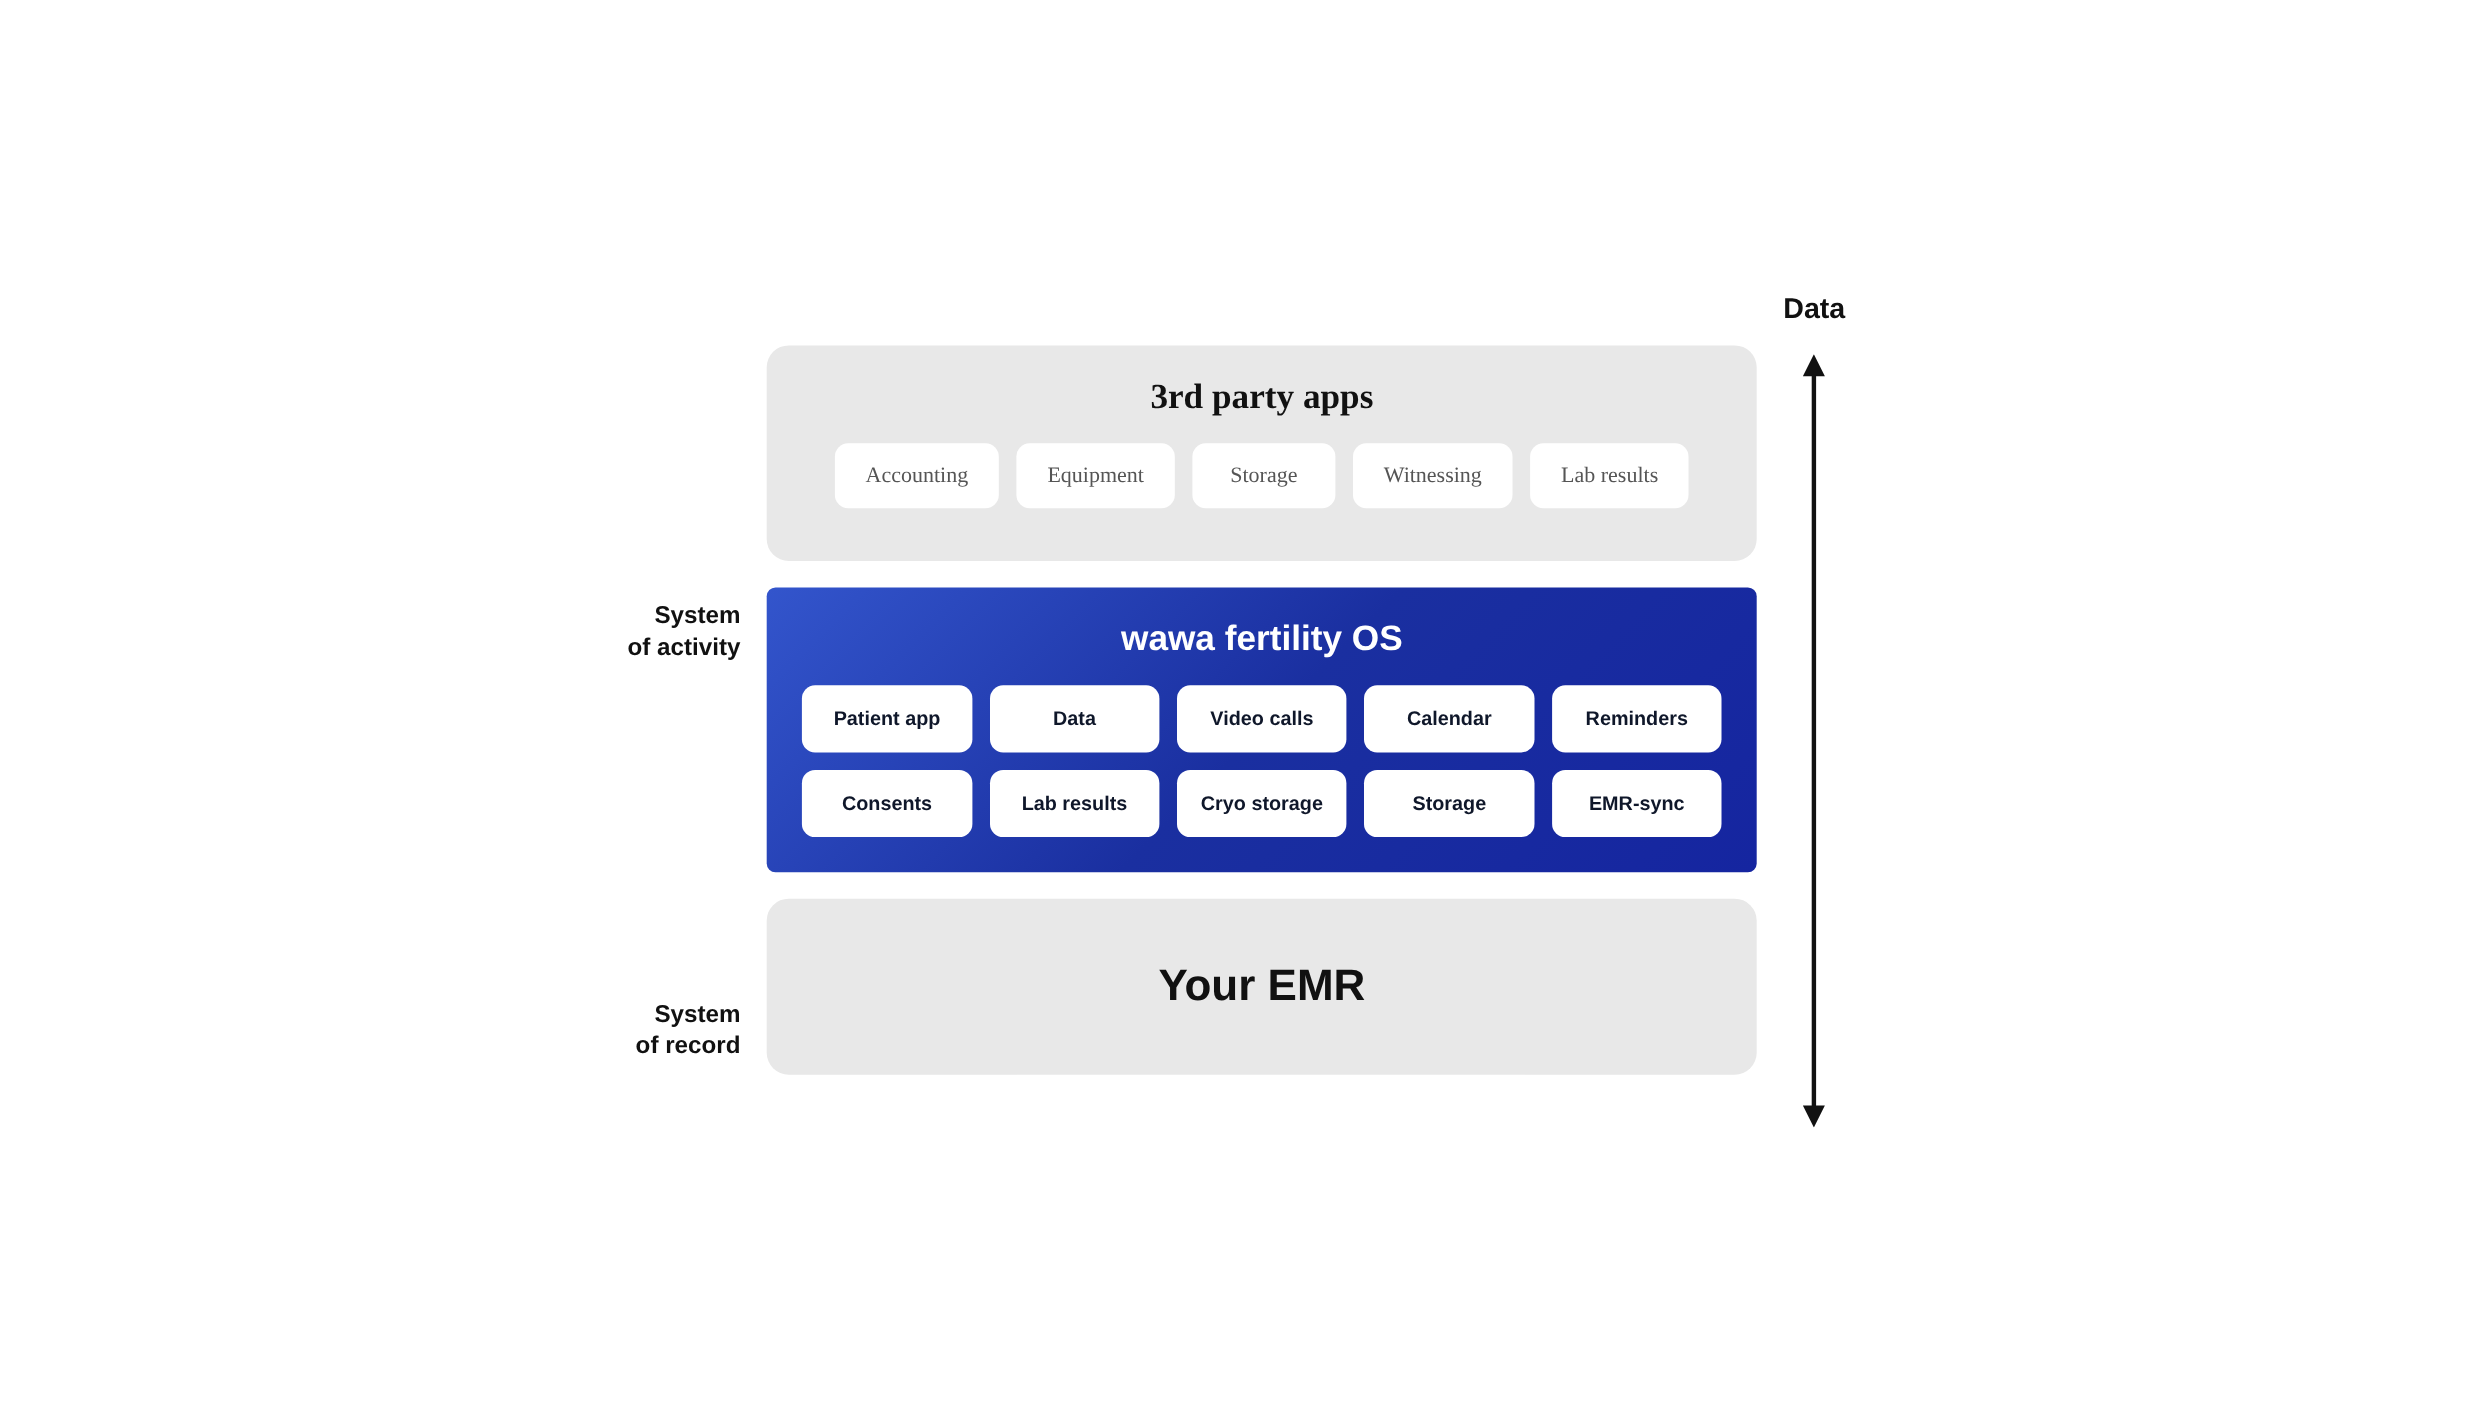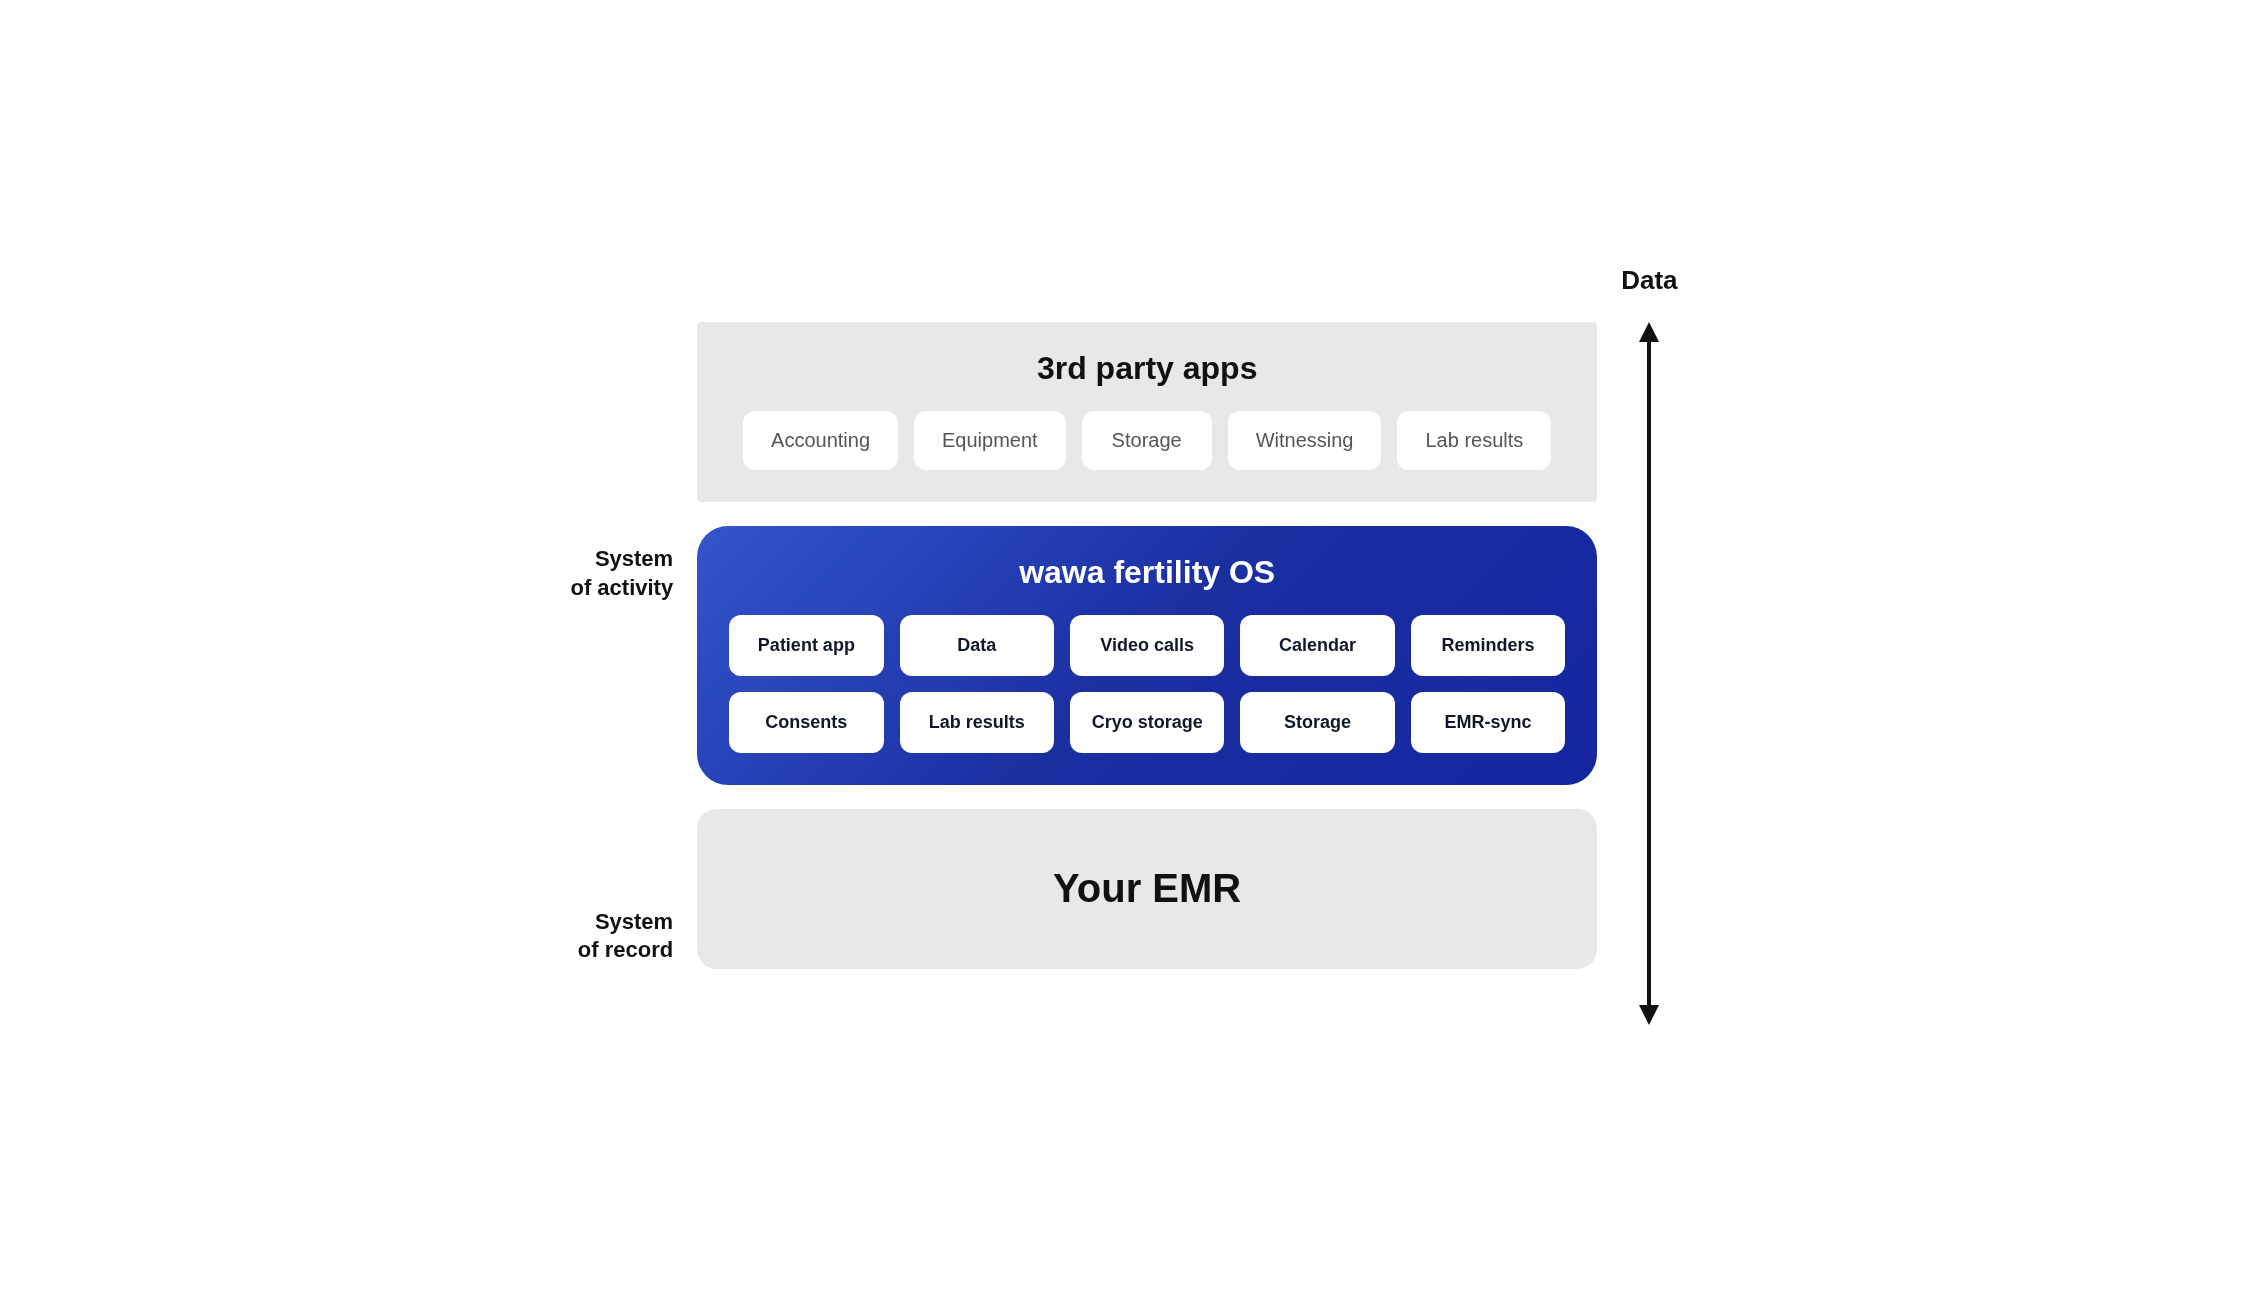--- a/index.html
+++ b/index.html
@@ -55,22 +55,23 @@
       display: flex;
       flex-direction: column;
       gap: 24px;
       flex: 1;
       max-width: 900px;
     }
 
     
     .third-party-box {
       background: #e8e8e8;
-      border-radius: 4px;
-      padding: 28px 32px 32px 32px;
+      border-radius: 20px;
+      padding: 28px 32px 48px 32px;
+      font-family: Liberation Serif, serif;
     }
 
     .third-party-title {
       font-size: 32px;
       font-weight: 700;
       color: #111;
       text-align: center;
       margin-bottom: 24px;
     }
 
@@ -89,21 +90,21 @@
       font-size: 20px;
       color: #555;
       font-weight: 500;
       text-align: center;
       min-width: 130px;
     }
 
     
     .wawa-box {
       background: linear-gradient(135deg, #3355cc 0%, #1a2fa0 50%, #1525a0 100%);
-      border-radius: 31px;
+      border-radius: 8px;
       padding: 28px 32px 32px 32px;
     }
 
     .wawa-title {
       font-size: 32px;
       font-weight: 700;
       color: #ffffff;
       text-align: center;
       margin-bottom: 24px;
     }

